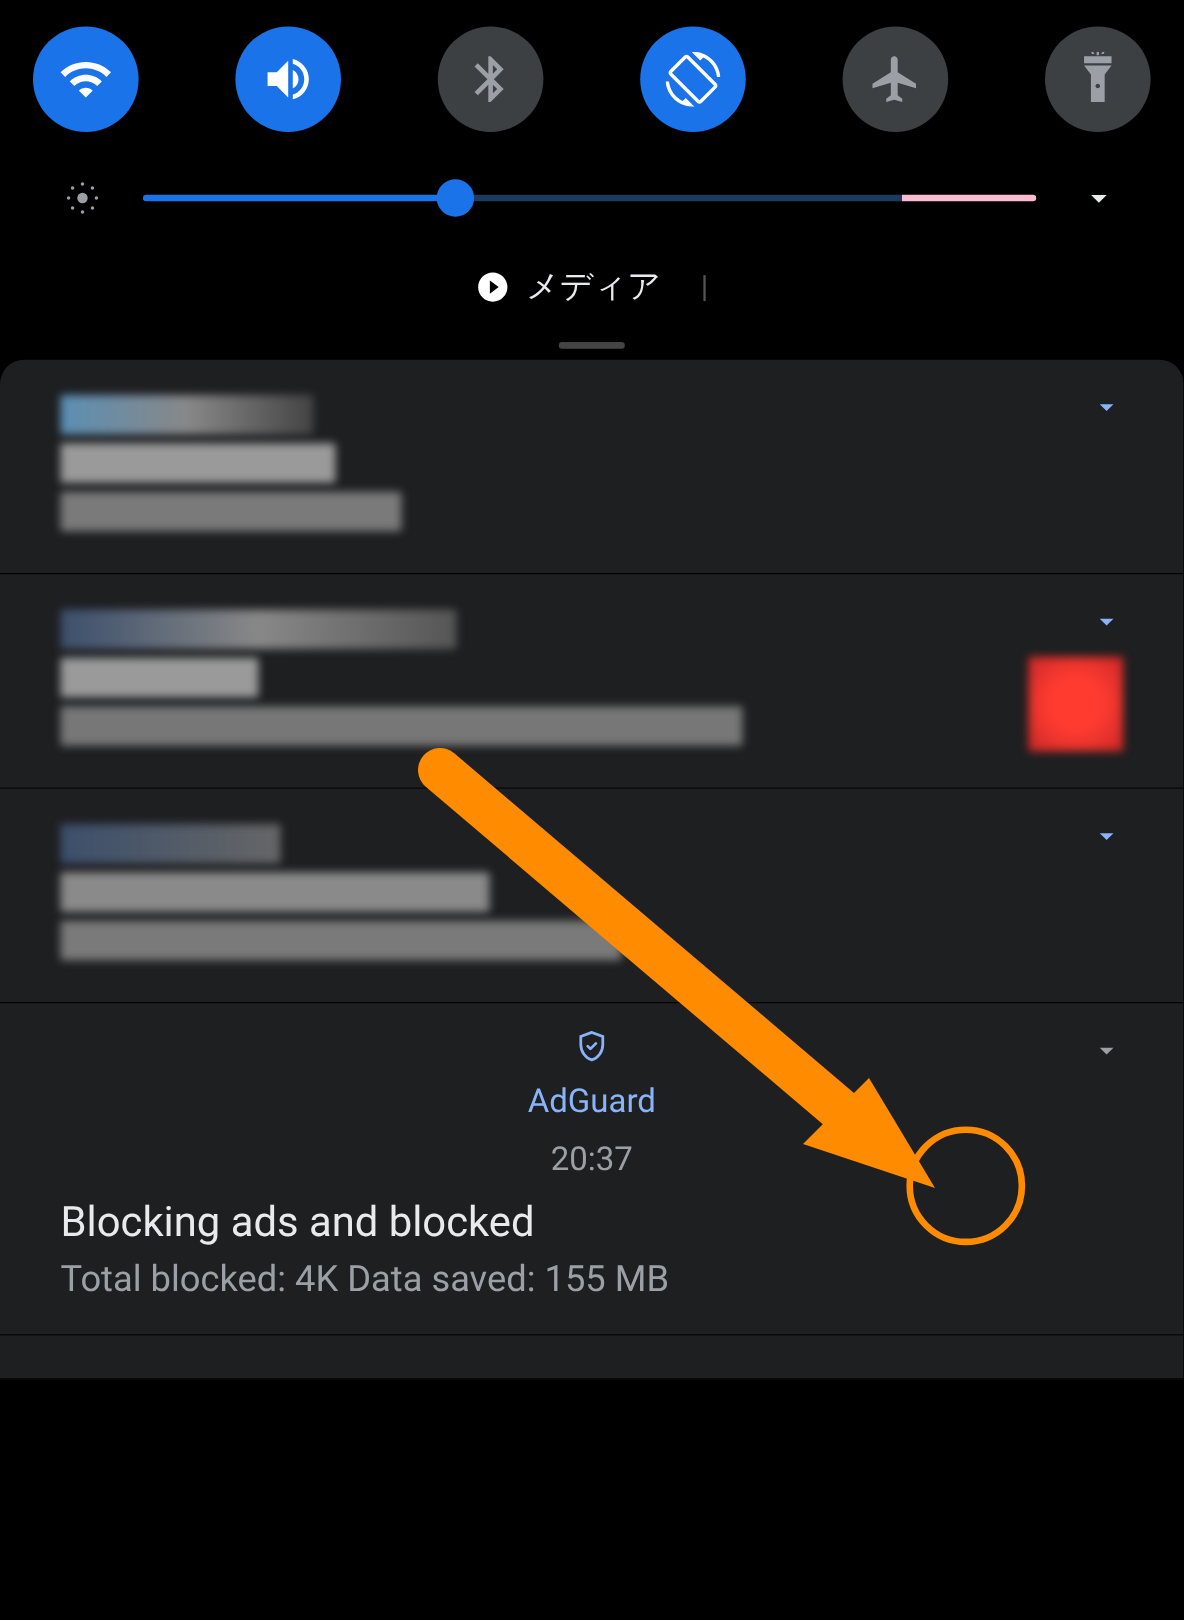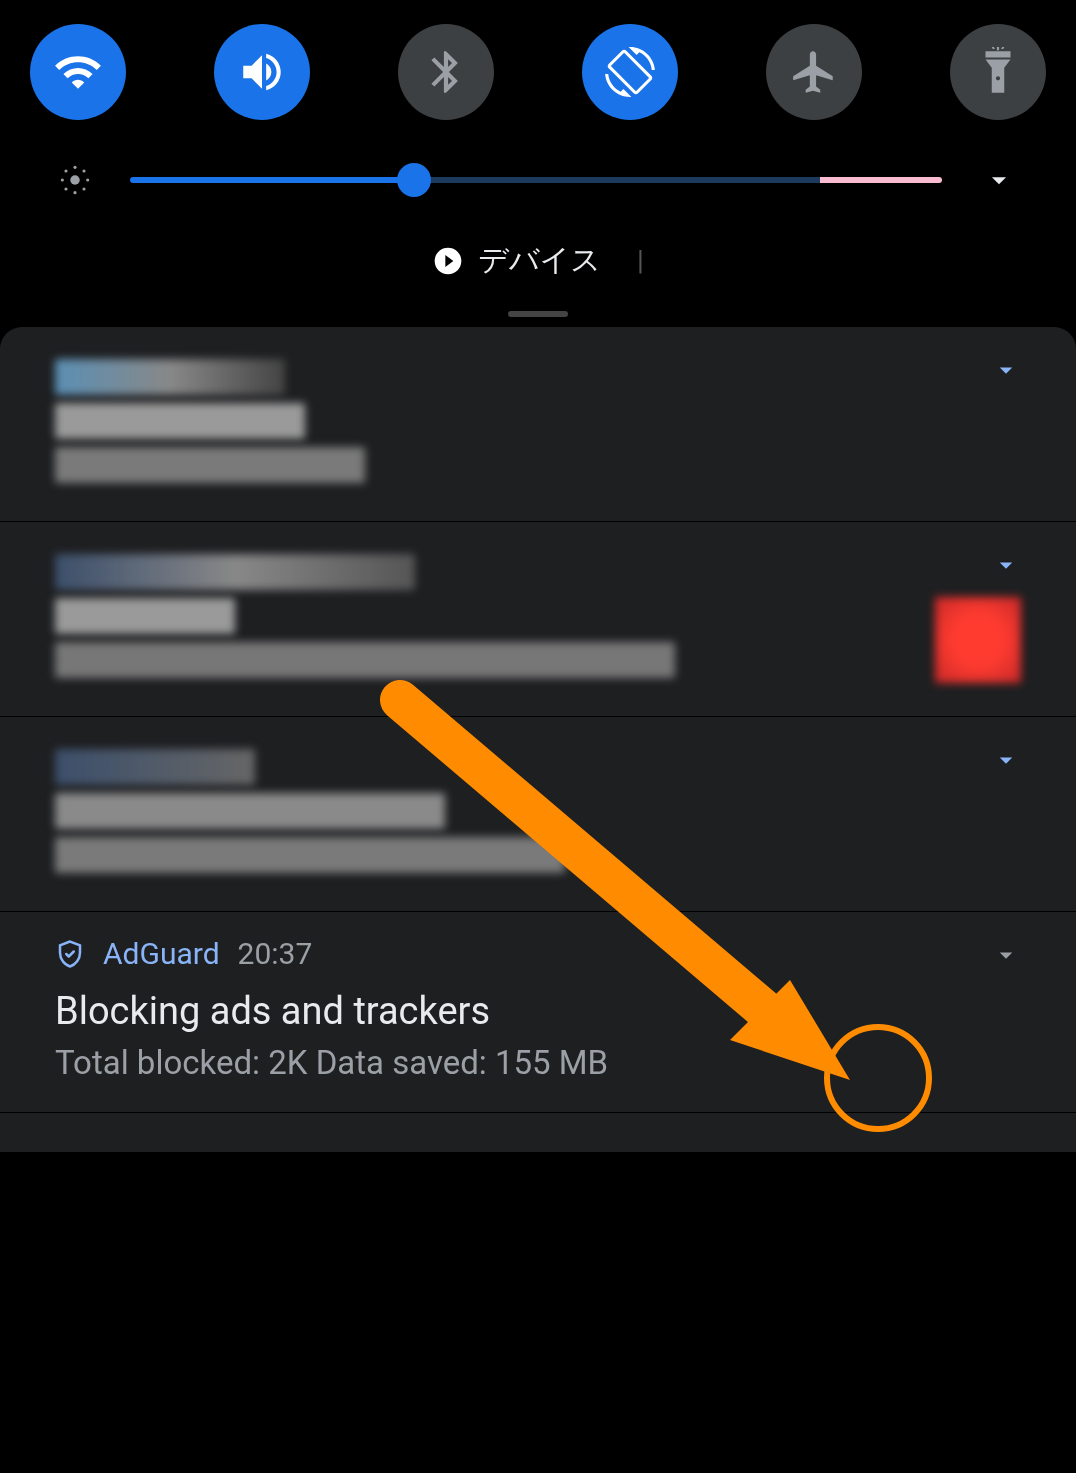--- a/index.html
+++ b/index.html
@@ -97,21 +97,21 @@
     .px6 { width:620px; background:#777; }
     .px7 { width:200px; background: linear-gradient(to right,#3c4f6b,#666); }
     .px8 { width:390px; background:#8a8a8a; }
     .px9 { width:510px; background:#7a7a7a; }
     .red-thumb {
       position:absolute; top:75px; right:55px; width:86px; height:86px;
       background: radial-gradient(circle,#ff3b30 40%, #c62828 100%);
       filter:blur(4px);
     }
     
-    .ag-head { display:flex; align-items:center; gap:18px; color:#8ab4f8; font-size:30px; }
+    .ag-head { display:flex; align-items:center; gap:18px; color:#8ab4f8; font-size:30px;flex-direction:column; }
     .ag-head svg { width:30px; height:30px; fill:none; stroke:#8ab4f8; stroke-width:2; }
     .ag-time { color:#9aa0a6; }
     .ag-title { font-size:38px; color:#e8eaed; margin-top:18px; }
     .ag-sub { font-size:33px; color:#9aa0a6; margin-top:10px; }
     
     .arrow-svg { position:absolute; top:680px; left:380px; width:470px; height:400px; pointer-events:none; }
     .anno-circle {
       position:absolute; top:1024px; left:824px; width:108px; height:108px;
       border:6px solid #ff8c00; border-radius:50%; pointer-events:none;
     }
@@ -175,21 +175,21 @@
         <path d="M7 10l5 5 5-5z"></path>
       </svg>
   </div>
 </div>
 
 <div class="md-row">
   <div class="md-item">
     <svg viewBox="0 0 24 24">
         <path d="M12 2C6.48 2 2 6.48 2 12s4.48 10 10 10 10-4.48 10-10S17.52 2 12 2zm-2 14.5v-9l6 4.5-6 4.5z"></path>
       </svg>
-    <span>デバイス</span>
+    <span>メディア</span>
   </div>
   <span class="md-sep">|</span>
 </div>
 
 <div class="handle"></div>
 
 <div class="notif-area">
 
   <div class="notif first">
     <div class="notif-chevron">
@@ -232,22 +232,22 @@
         </svg>
     </div>
     <div class="ag-head">
       <svg viewBox="0 0 24 24">
           <path d="M12 2 4 5v6c0 5 3.4 9.7 8 11 4.6-1.3 8-6 8-11V5l-8-3z"></path>
           <path d="M9 12l2 2 4-4" stroke-linecap="round" stroke-linejoin="round"></path>
         </svg>
       <span>AdGuard</span>
       <span class="ag-time">20:37</span>
     </div>
-    <div class="ag-title">Blocking ads and trackers</div>
-    <div class="ag-sub">Total blocked: 2K Data saved: 155 MB</div>
+    <div class="ag-title">Blocking ads and blocked</div>
+    <div class="ag-sub">Total blocked: 4K Data saved: 155 MB</div>
   </div>
 
   <div class="notif" style="height:40px;padding:0;"></div>
 </div>
 
 <svg class="arrow-svg" viewBox="0 0 470 400">
   <defs>
     <marker id="ahead" markerWidth="12" markerHeight="12" refX="6" refY="6" orient="auto">
       <path d="M0,0 L12,6 L0,12 L3,6 z" fill="#ff8c00"></path>
     </marker>

